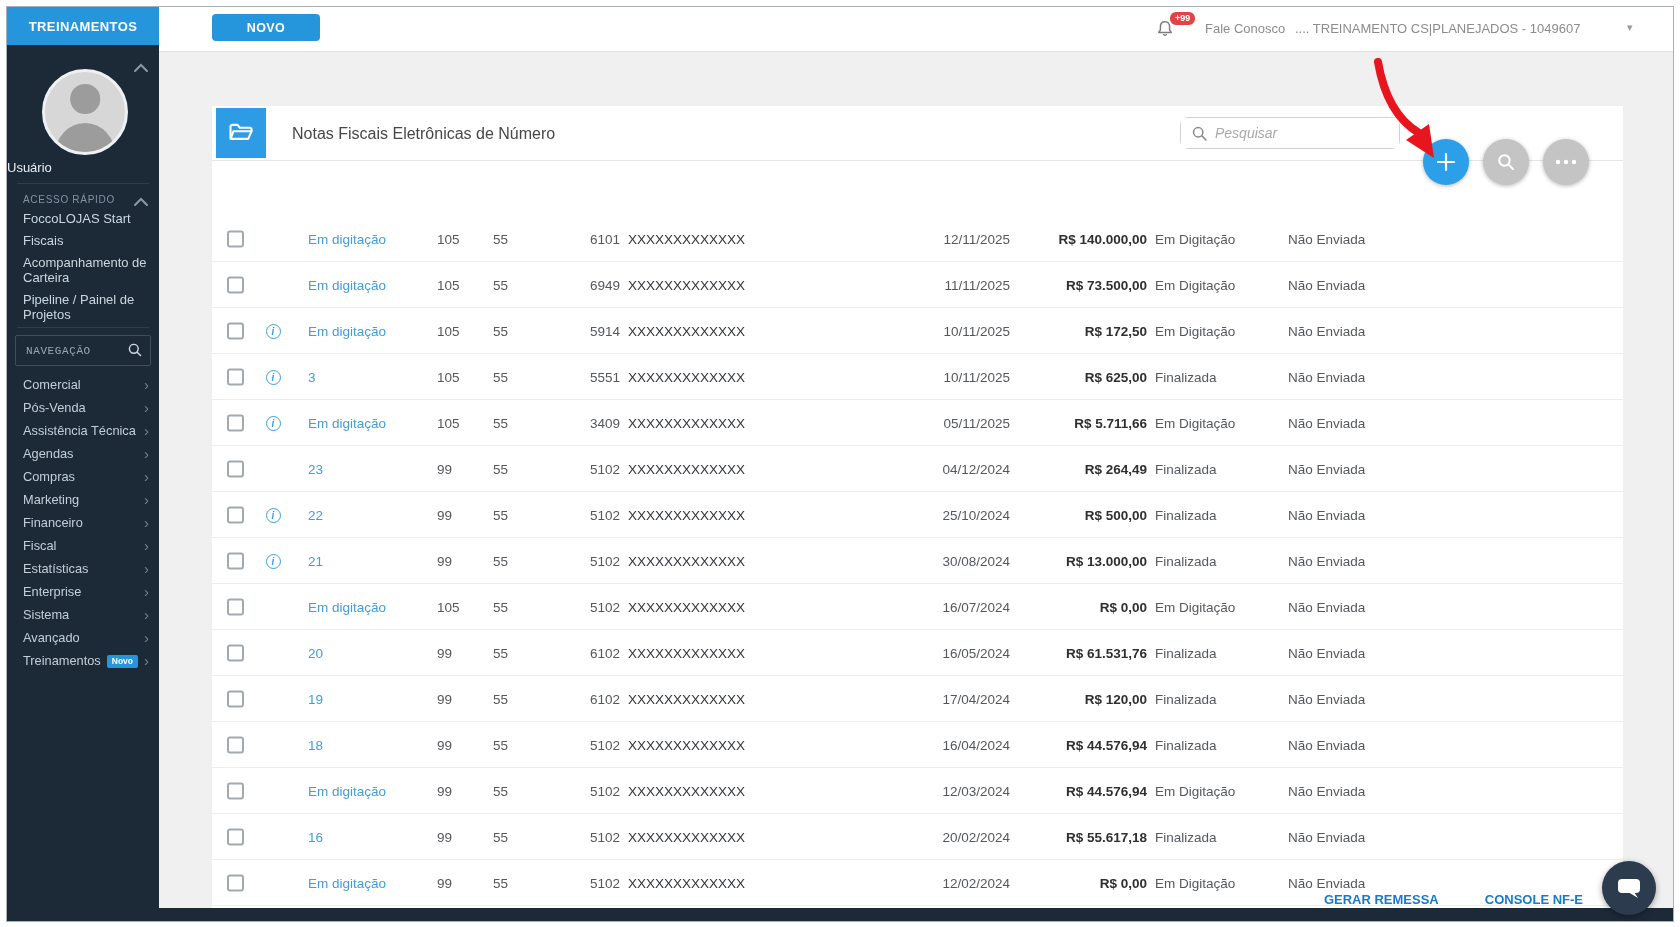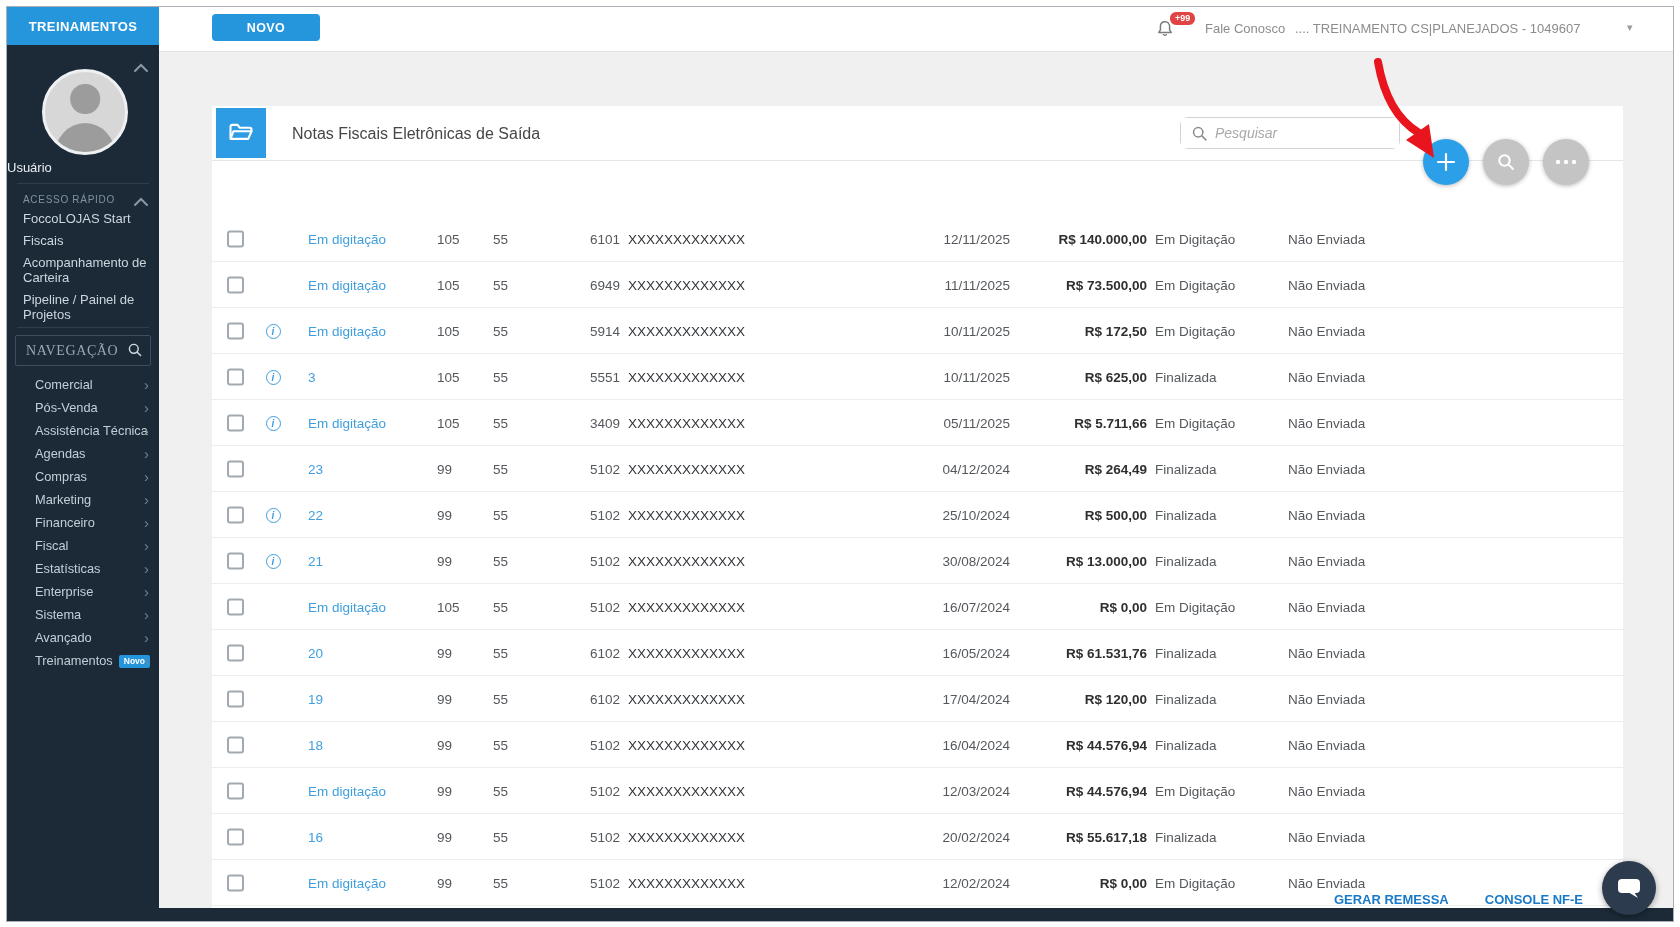--- a/index.html
+++ b/index.html
@@ -22,25 +22,25 @@
                  border-radius:50% 50% 0 0/90% 90% 0 0;transform:translateX(-50%);}
   .user-label{position:absolute;top:153px;width:100%;text-align:left;color:#e9eef2;font-size:13px;}
   .sb-div{position:absolute;left:10px;right:10px;height:1px;background:#2e3e4e;}
   .qa-title{position:absolute;left:16px;top:187px;font-size:10px;color:#8093a2;letter-spacing:.7px;}
   .collapse2{right:10px;top:186px;}
   .qa-list{position:absolute;left:16px;top:204px;width:126px;}
   .qa-item{font-size:13px;color:#ccd6de;line-height:15px;margin-bottom:7px;cursor:pointer;}
   .nav-search{position:absolute;left:8px;top:328px;width:134px;height:29px;
               border:1px solid #3e4e5e;border-radius:2px;}
   .nav-search input{width:100%;height:100%;box-sizing:border-box;background:transparent;border:none;
-                    outline:none;color:#cfd8df;font-size:14px;letter-spacing:.6px;
-                    padding:0 28px 0 10px;font-family:Liberation Serif, serif;}
+                    outline:none;color:#cfd8df;font-size:11px;letter-spacing:.6px;
+                    padding:0 28px 0 10px;font-family:Liberation Mono, monospace;}
   .nav-search input::placeholder{color:#9aa8b5;}
   .nav-search svg{position:absolute;right:7px;top:6px;}
-  .nav-list{position:absolute;left:0;right:0;top:366px;margin-left:12px;}
+  .nav-list{position:absolute;left:0;right:0;top:366px;}
   .nav-item{position:relative;height:23px;line-height:23px;padding-left:16px;font-size:12.8px;
             color:#c3cfd8;white-space:nowrap;cursor:pointer;}
   .nav-item .chev{position:absolute;right:10px;top:0;color:#76828c;font-size:15px;}
   .badge-novo{display:inline-block;background:#2596dc;color:#fff;font-size:8.5px;font-weight:bold;
               padding:2px 5px;border-radius:2px;margin-left:6px;vertical-align:1px;line-height:9px;}
 
   
   .topbar{position:absolute;left:152px;right:0;top:0;height:44px;background:#fff;
           border-bottom:1px solid #e2e2e2;z-index:2;}
   .btn-novo{position:absolute;left:53px;top:7px;width:108px;height:27px;background:#2596dc;
@@ -94,21 +94,21 @@
   .col-num a{color:#3f9ede;text-decoration:none;cursor:pointer;}
   .col-serie{left:225px;}
   .col-modelo{left:281px;}
   .col-cfop{left:330px;width:78px;text-align:right;}
   .col-cliente{left:416px;color:#2f3338;}
   .col-data{left:640px;width:158px;text-align:right;}
   .col-total{left:725px;width:210px;text-align:right;font-weight:bold;color:#2f2f2f;}
   .col-sit{left:943px;}
   .col-sefaz{left:1076px;}
 
-  .footer-links{position:absolute;right:40px;top:786px;display:flex;gap:36px;font-size:13px;
+  .footer-links{position:absolute;right:40px;top:786px;display:flex;gap:46px;font-size:13px;
                 font-weight:bold;color:#1879c8;z-index:4;}
   .footer-links span{cursor:pointer;}
 
   
   .bottombar{position:absolute;left:0;right:0;bottom:0;height:13px;background:#1c2a38;z-index:5;}
   .chat-fab{position:absolute;left:1595px;top:854px;width:54px;height:54px;border-radius:50%;
             background:#2c3b4d;z-index:9;display:flex;align-items:center;justify-content:center;
             box-shadow:0 2px 6px rgba(0,0,0,.35);cursor:pointer;border:none;}
   .arrow-svg{position:absolute;left:1350px;top:45px;z-index:8;pointer-events:none;}
 </style>
@@ -238,21 +238,21 @@
   <div class="main">
 
     <section class="panel">
       <div class="panel-head">
         <div class="folder-sq">
           <svg width="28" height="28" viewBox="0 0 24 24" fill="none" stroke="#fff" stroke-width="1.8" stroke-linejoin="round" stroke-linecap="round">
             <path d="M3 16V6.5A1.5 1.5 0 0 1 4.5 5H9l2 2.5h8.5A1.5 1.5 0 0 1 21 9v1"></path>
             <path d="M5.5 10.5H21L18.2 17H3z"></path>
           </svg>
         </div>
-        <div class="panel-title">Notas Fiscais Eletrônicas de Saída</div>
+        <div class="panel-title">Notas Fiscais Eletrônicas de Número</div>
         <div class="panel-search">
           <svg width="17" height="17" viewBox="0 0 20 20">
               <circle cx="8.5" cy="8.5" r="5.5" fill="none" stroke="#8a8a8a" stroke-width="1.8"></circle>
               <line x1="12.7" y1="12.7" x2="17.5" y2="17.5" stroke="#8a8a8a" stroke-width="1.8" stroke-linecap="round"></line>
             </svg>
           <input placeholder="Pesquisar" style="">
         </div>
       </div>
 
       <button class="fab fab-plus">

